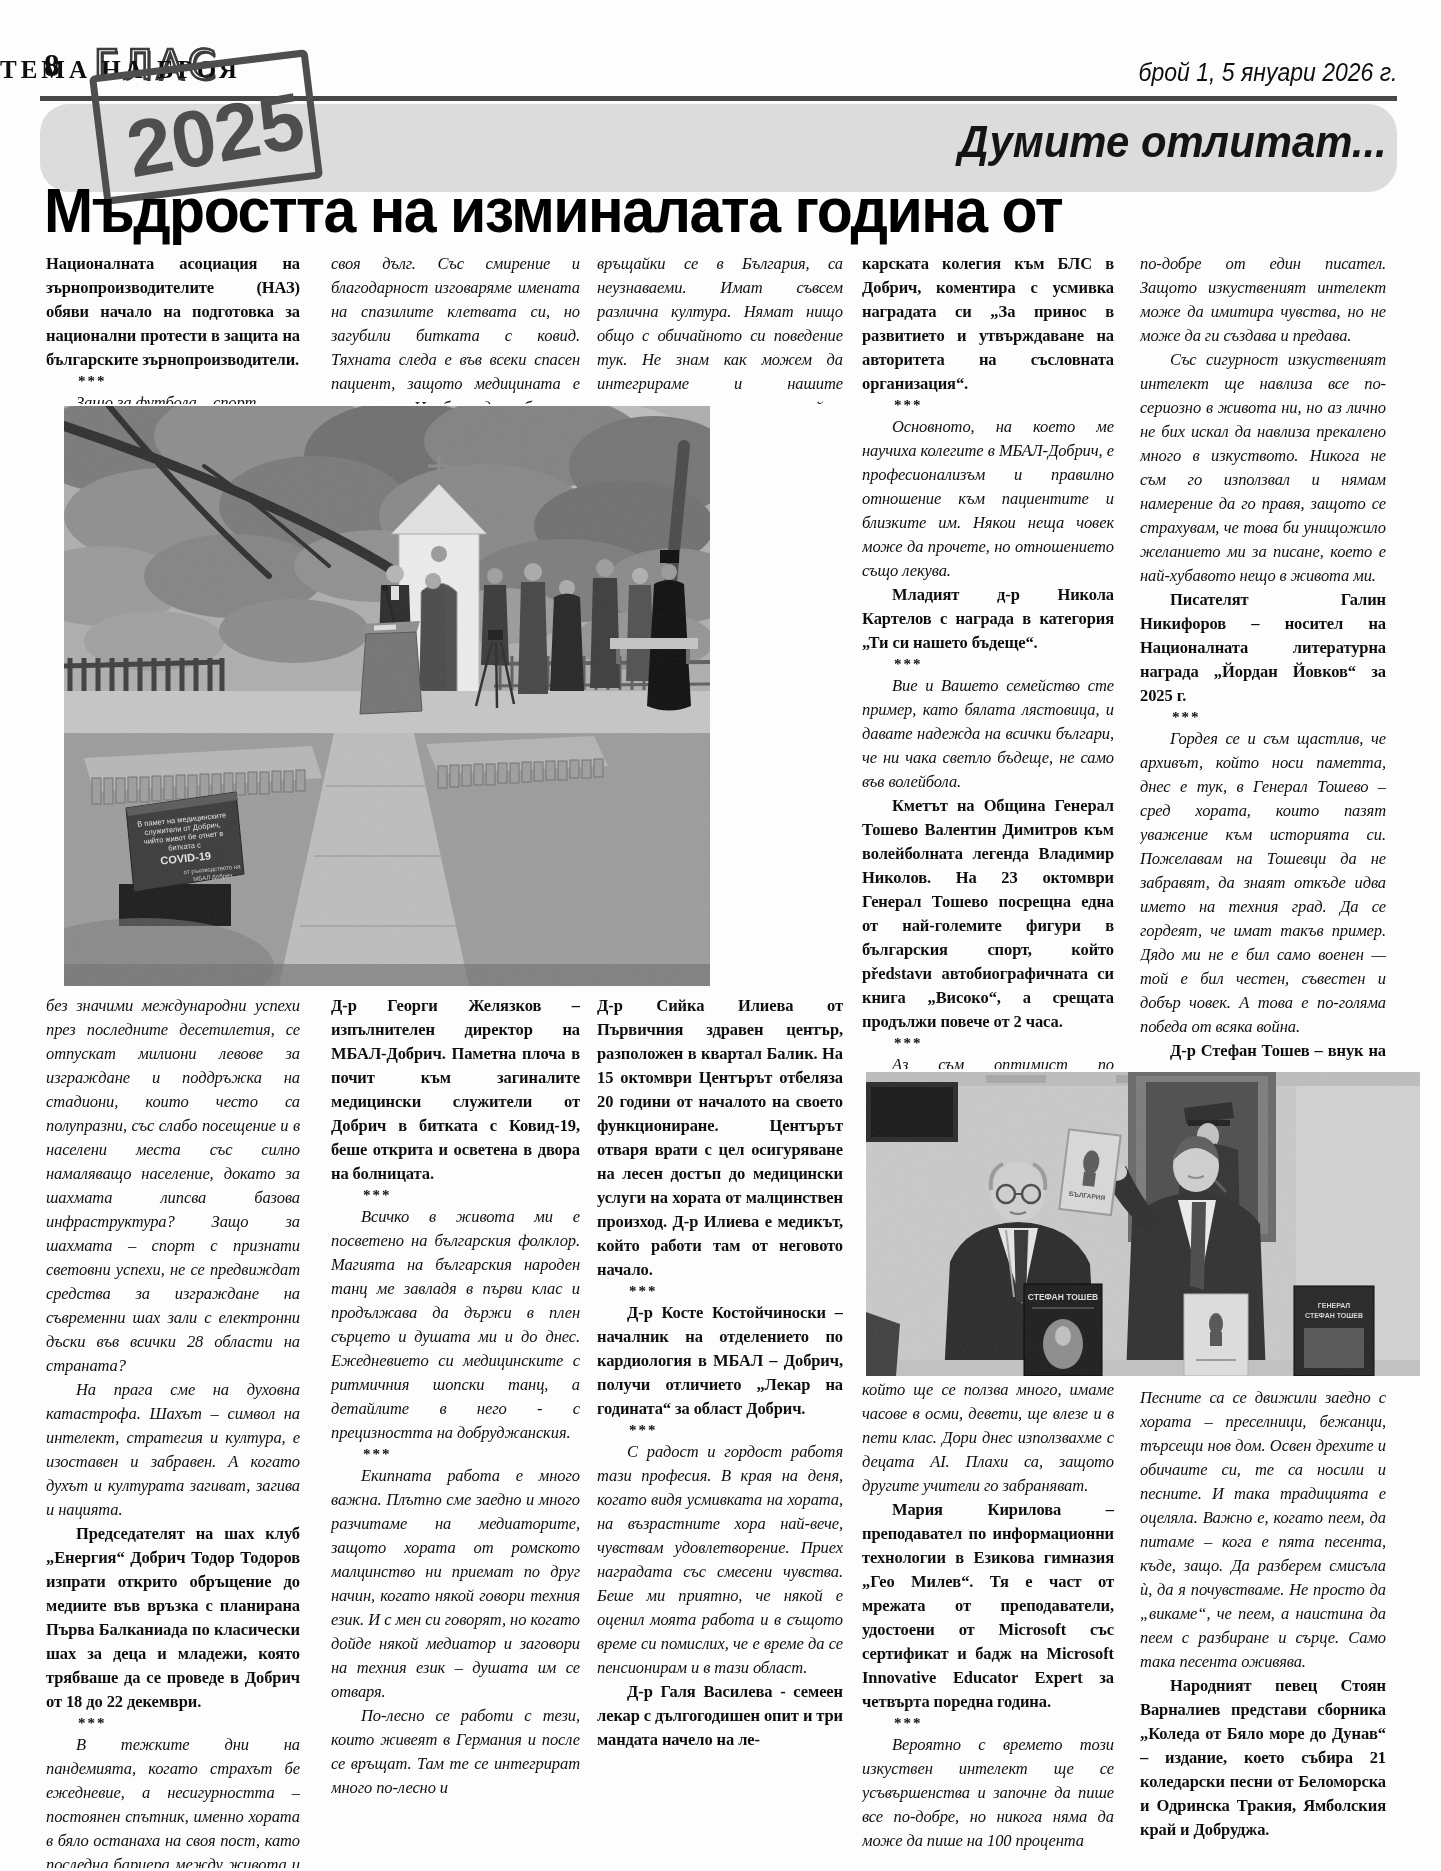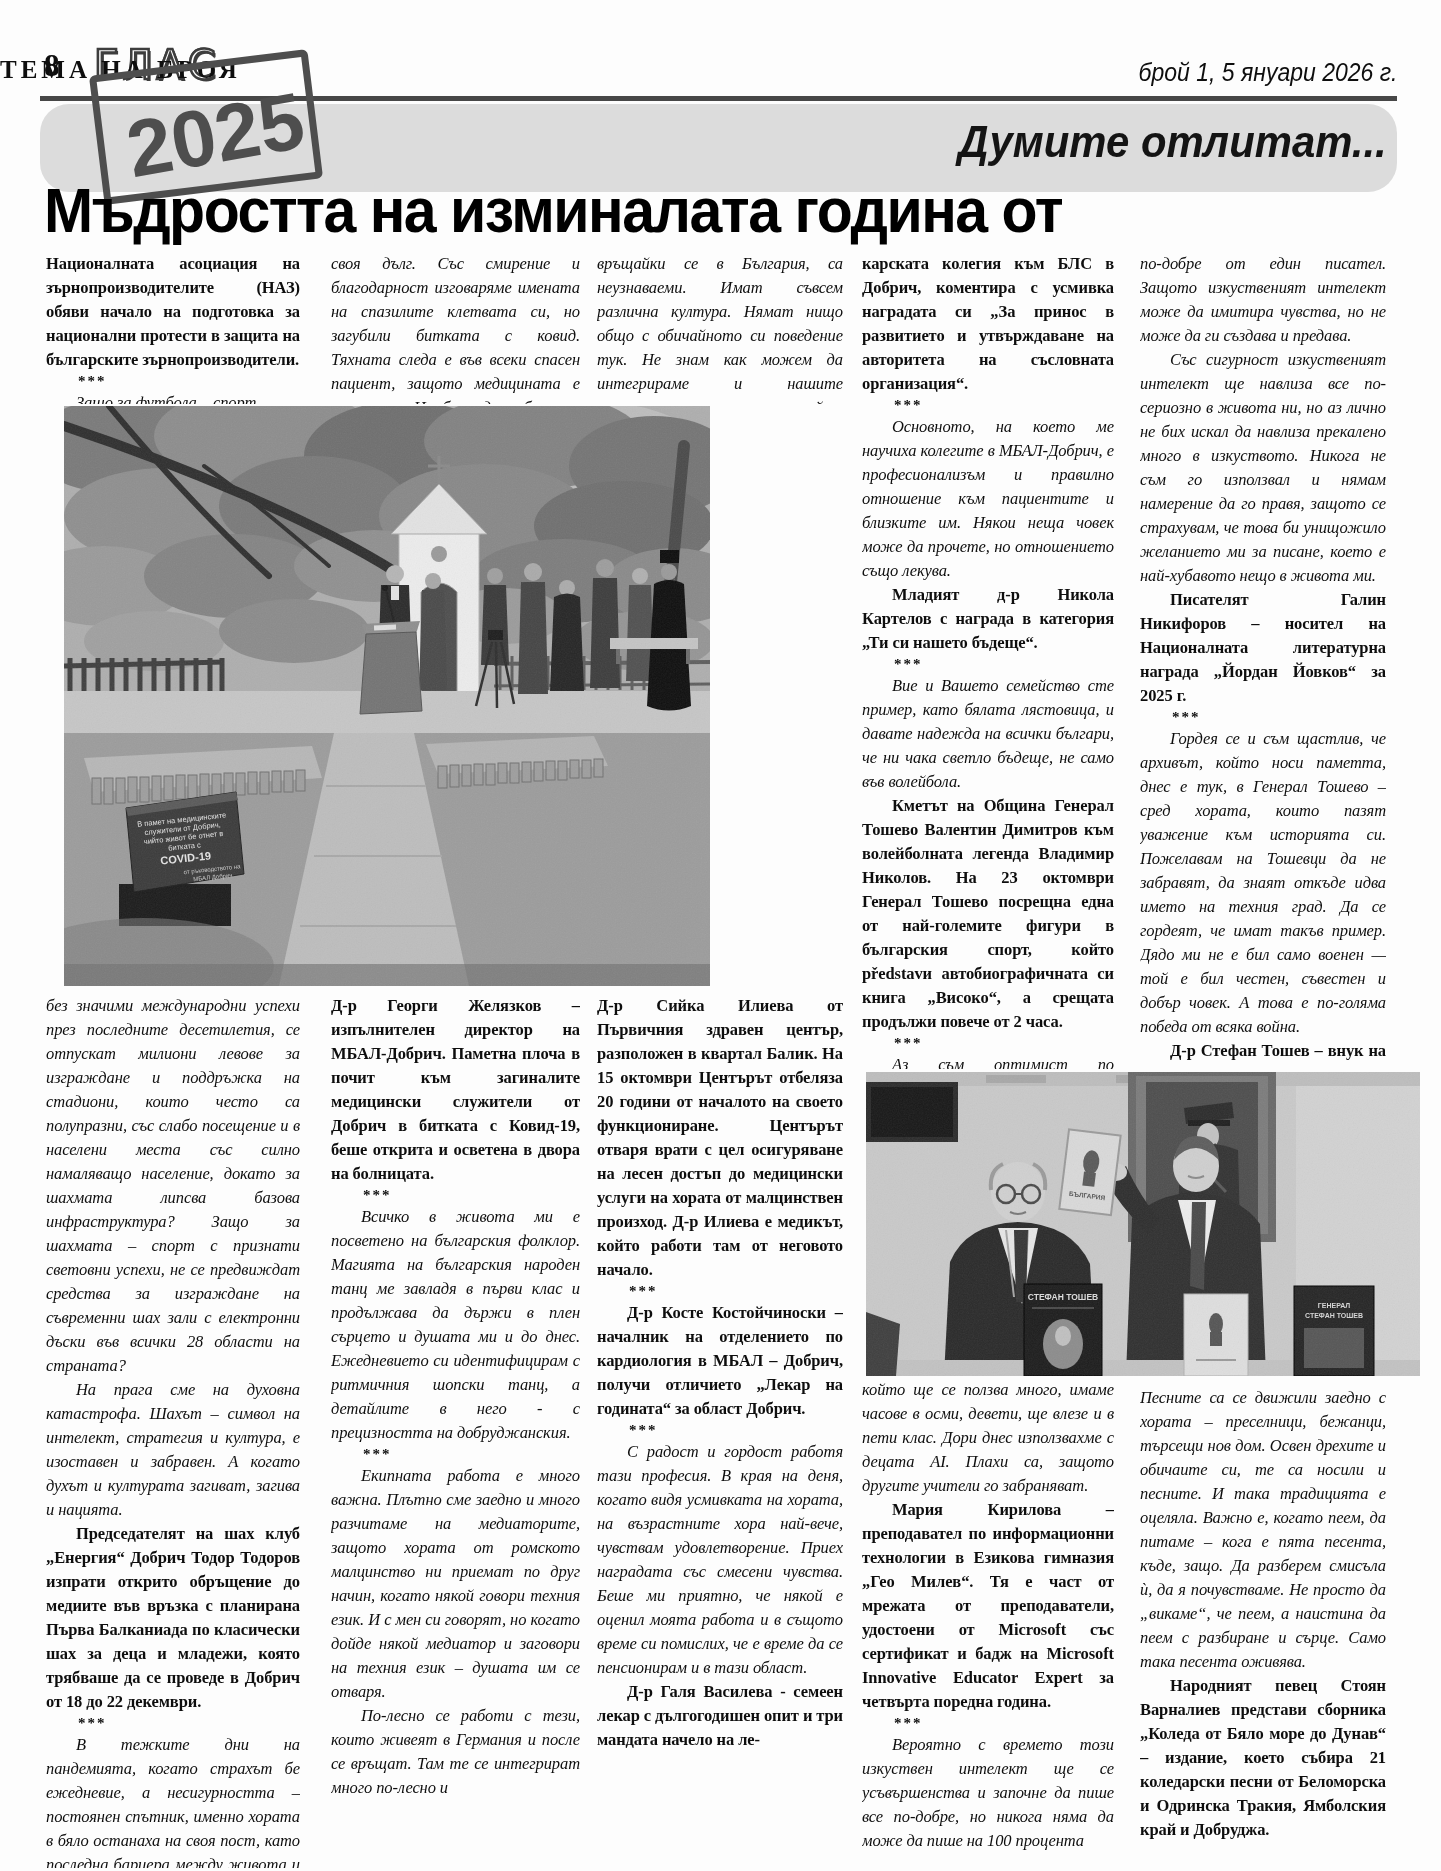--- a/index.html
+++ b/index.html
@@ -103,21 +103,21 @@
   <section class="frag" id="c1b">
       <p class="para i0">без значими международни успехи през последните десетилетия, се отпускат милиони левове за изграждане и поддръжка на стадиони, които често са полупразни, със слабо посещение и в населени места със силно намаляващо население, докато за шахмата липсва базова инфраструктура? Защо за шахмата – спорт с признати световни успехи, не се предвиждат средства за изграждане на съвременни шах зали с електронни дъски във всички 28 области на страната?</p>
       <p class="para i">На прага сме на духовна катастрофа. Шахът – символ на интелект, стратегия и култура, е изоставен и забравен. А когато духът и културата загиват, загива и нацията.</p>
       <p class="para b">Председателят на шах клуб „Енергия“ Добрич Тодор Тодоров изпрати открито обръщение до медиите във връзка с планирана Първа Балканиада по класически шах за деца и младежи, която трябваше да се проведе в Добрич от 18 до 22 декември.</p>
       <p class="para st">***</p>
       <p class="para i">В тежките дни на пандемията, когато страхът бе ежедневие, а несигурността – постоянен спътник, именно хората в бяло останаха на своя пост, като последна бариера между живота и смъртта. Сред тях бяха лекари, сестри, акушери, лаборанти и санитари от Добрич, които изпълниха</p>
     </section>
   <section class="frag" id="c2b">
       <p class="para b0">Д-р Георги Желязков – изпълнителен директор на МБАЛ-Добрич. Паметна плоча в почит към загиналите медицински служители от Добрич в битката с Ковид-19, беше открита и осветена в двора на болницата.</p>
       <p class="para st">***</p>
-      <p class="para i">Всичко в живота ми е посветено на българския фолклор. Магията на българския народен танц ме завладя в първи клас и продължава да държи в плен сърцето и душата ми и до днес. Ежедневието си идентифицирам с ритмичния шопски танц, а детайлите в него - с прецизността на добруджанския.</p>
+      <p class="para i">Всичко в живота ми е посветено на българския фолклор. Магията на българския народен танц ме завладя в първи клас и продължава да държи в плен сърцето и душата ми и до днес. Ежедневието си медицинските с ритмичния шопски танц, а детайлите в него - с прецизността на добруджанския.</p>
       <p class="para st">***</p>
       <p class="para i">Екипната работа е много важна. Плътно сме заедно и много разчитаме на медиаторите, защото хората от ромското малцинство ни приемат по друг начин, когато някой говори техния език. И с мен си говорят, но когато дойде някой медиатор и заговори на техния език – душата им се отваря.</p>
       <p class="para i">По-лесно се работи с тези, които живеят в Германия и после се връщат. Там те се интегрират много по-лесно и</p>
     </section>
   <section class="frag" id="c3b">
       <p class="para b0">Д-р Сийка Илиева от Първичния здравен център, разположен в квартал Балик. На 15 октомври Центърът отбеляза 20 години от началото на своето функциониране. Центърът отваря врати с цел осигуряване на лесен достъп до медицински услуги на хората от малцинствен произход. Д-р Илиева е медикът, който работи там от неговото начало.</p>
       <p class="para st">***</p>
       <p class="para b">Д-р Косте Костойчиноски – началник на отделението по кардиология в МБАЛ – Добрич, получи отличието „Лекар на годината“ за област Добрич.</p>
       <p class="para st">***</p>
       <p class="para i">С радост и гордост работя тази професия. В края на деня, когато видя усмивката на хората, на възрастните хора най-вече, чувствам удовлетворение. Приех наградата със смесени чувства. Беше ми приятно, че някой е оценил моята работа и в същото време си помислих, че е време да се пенсионирам и в тази област.</p>

